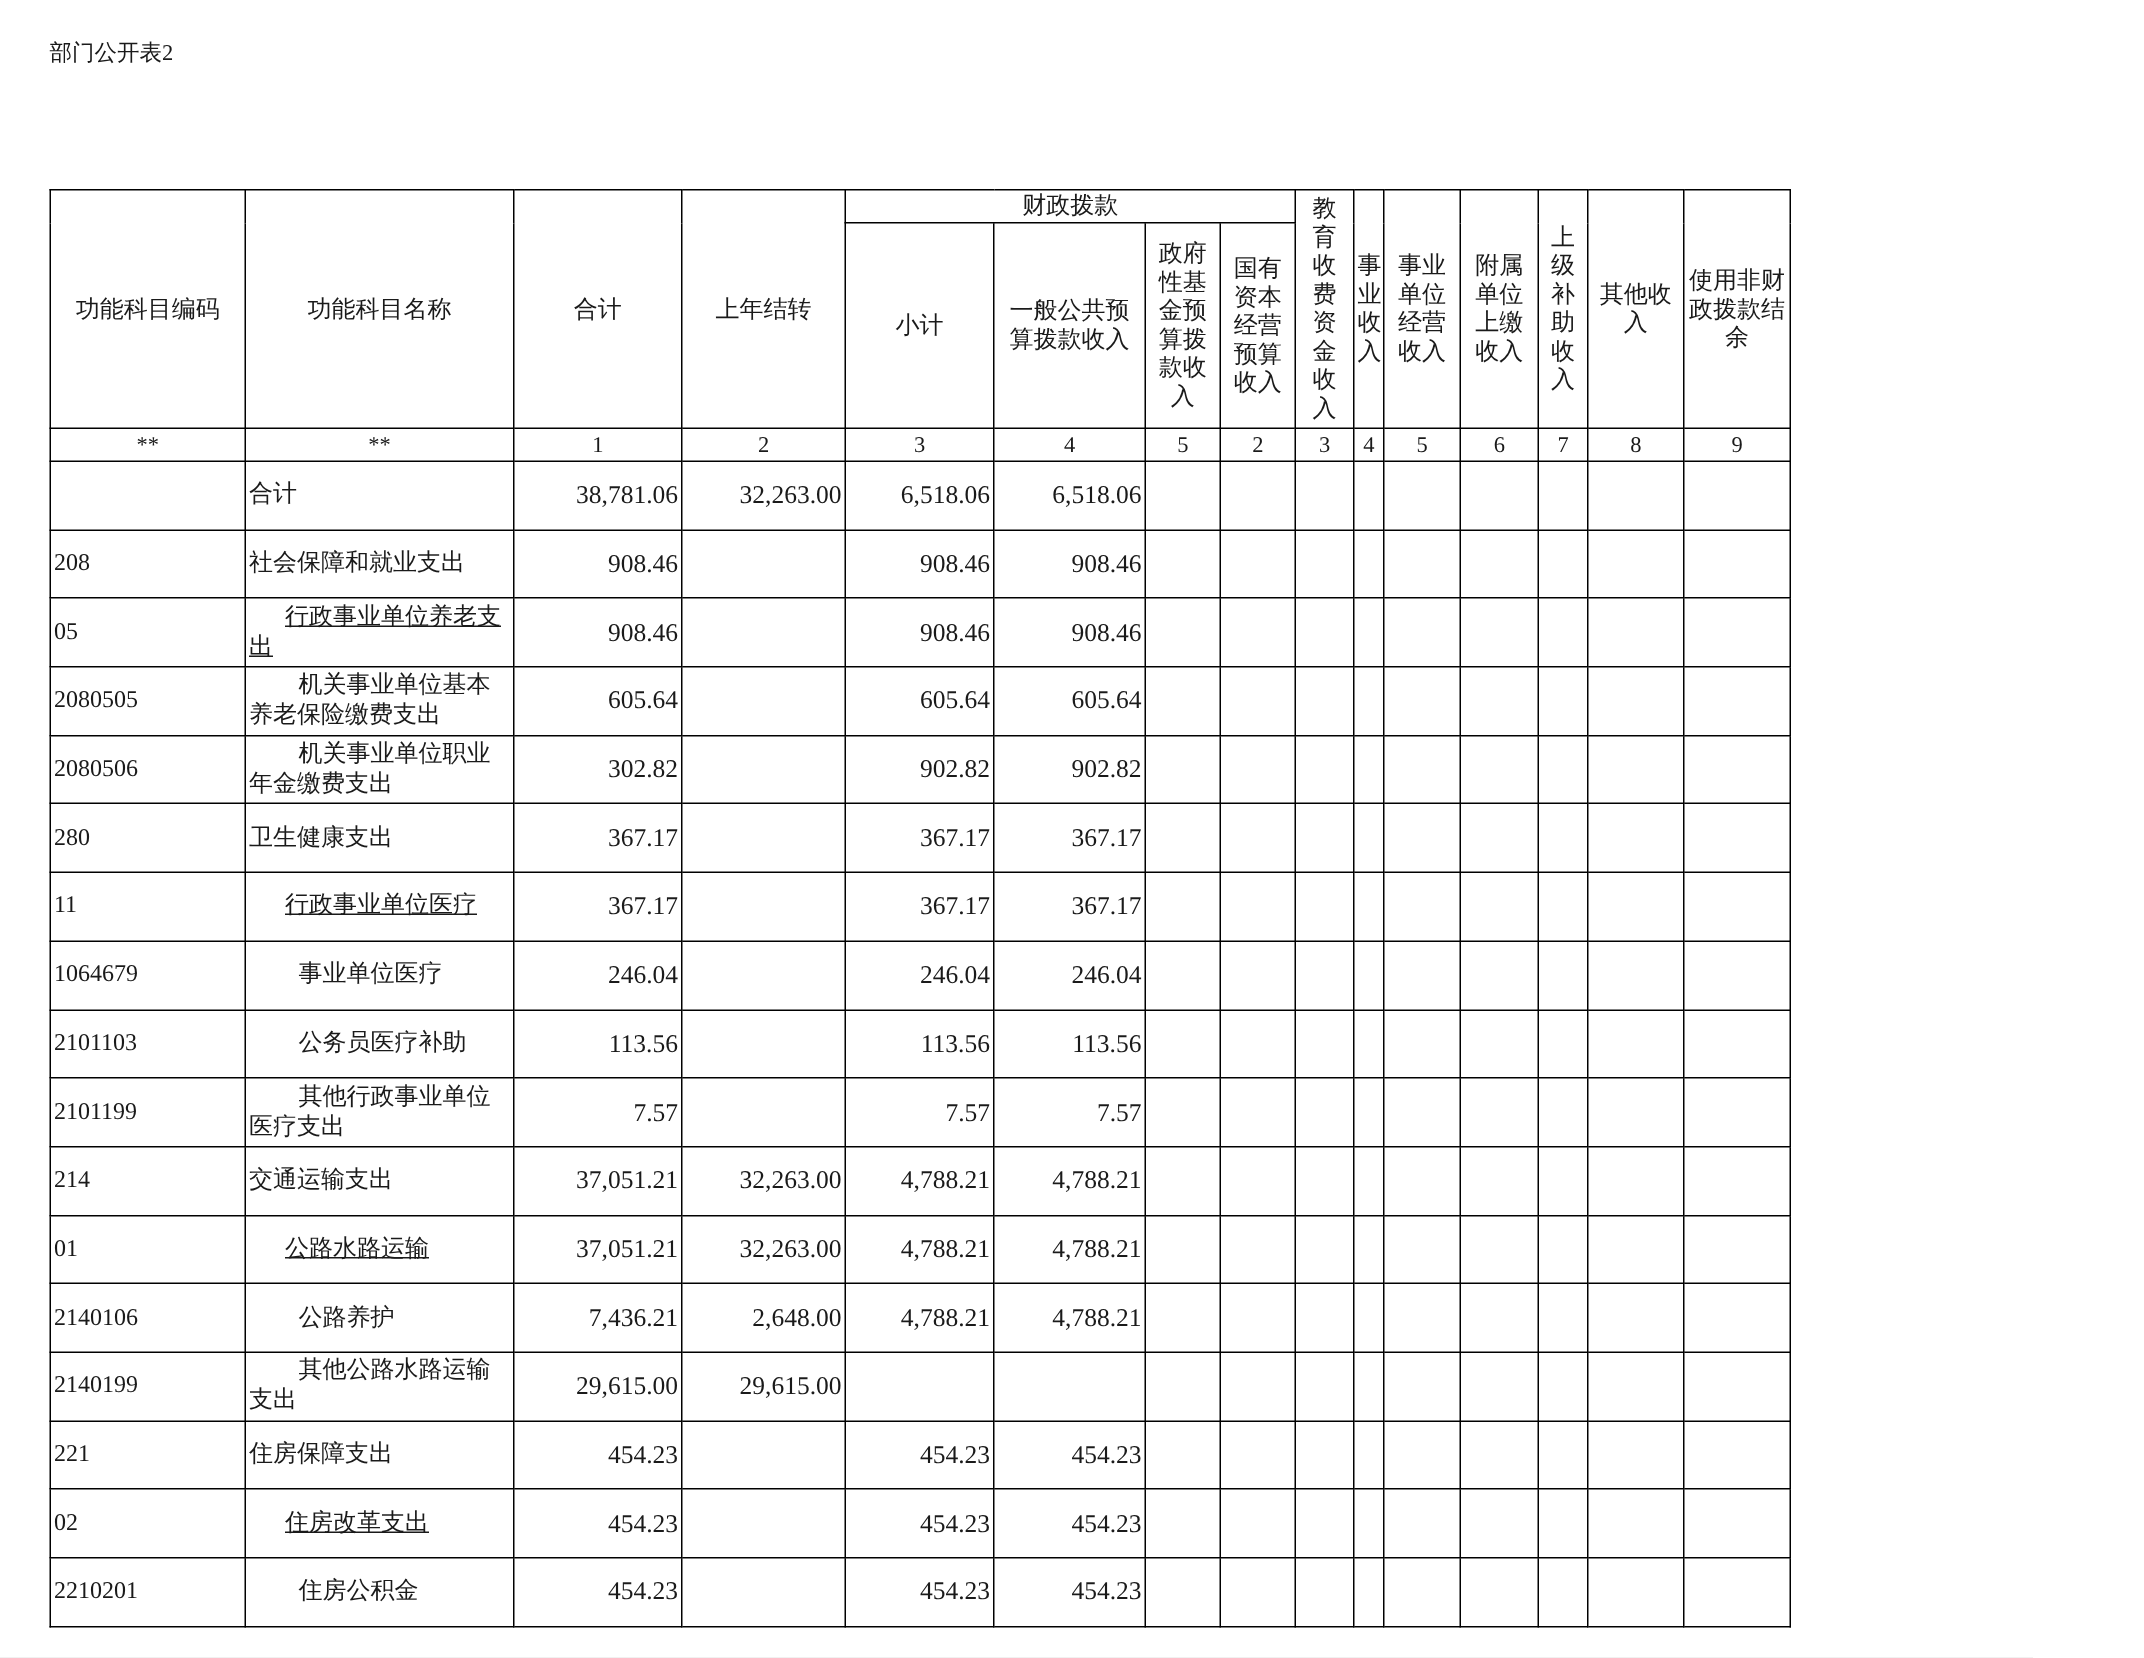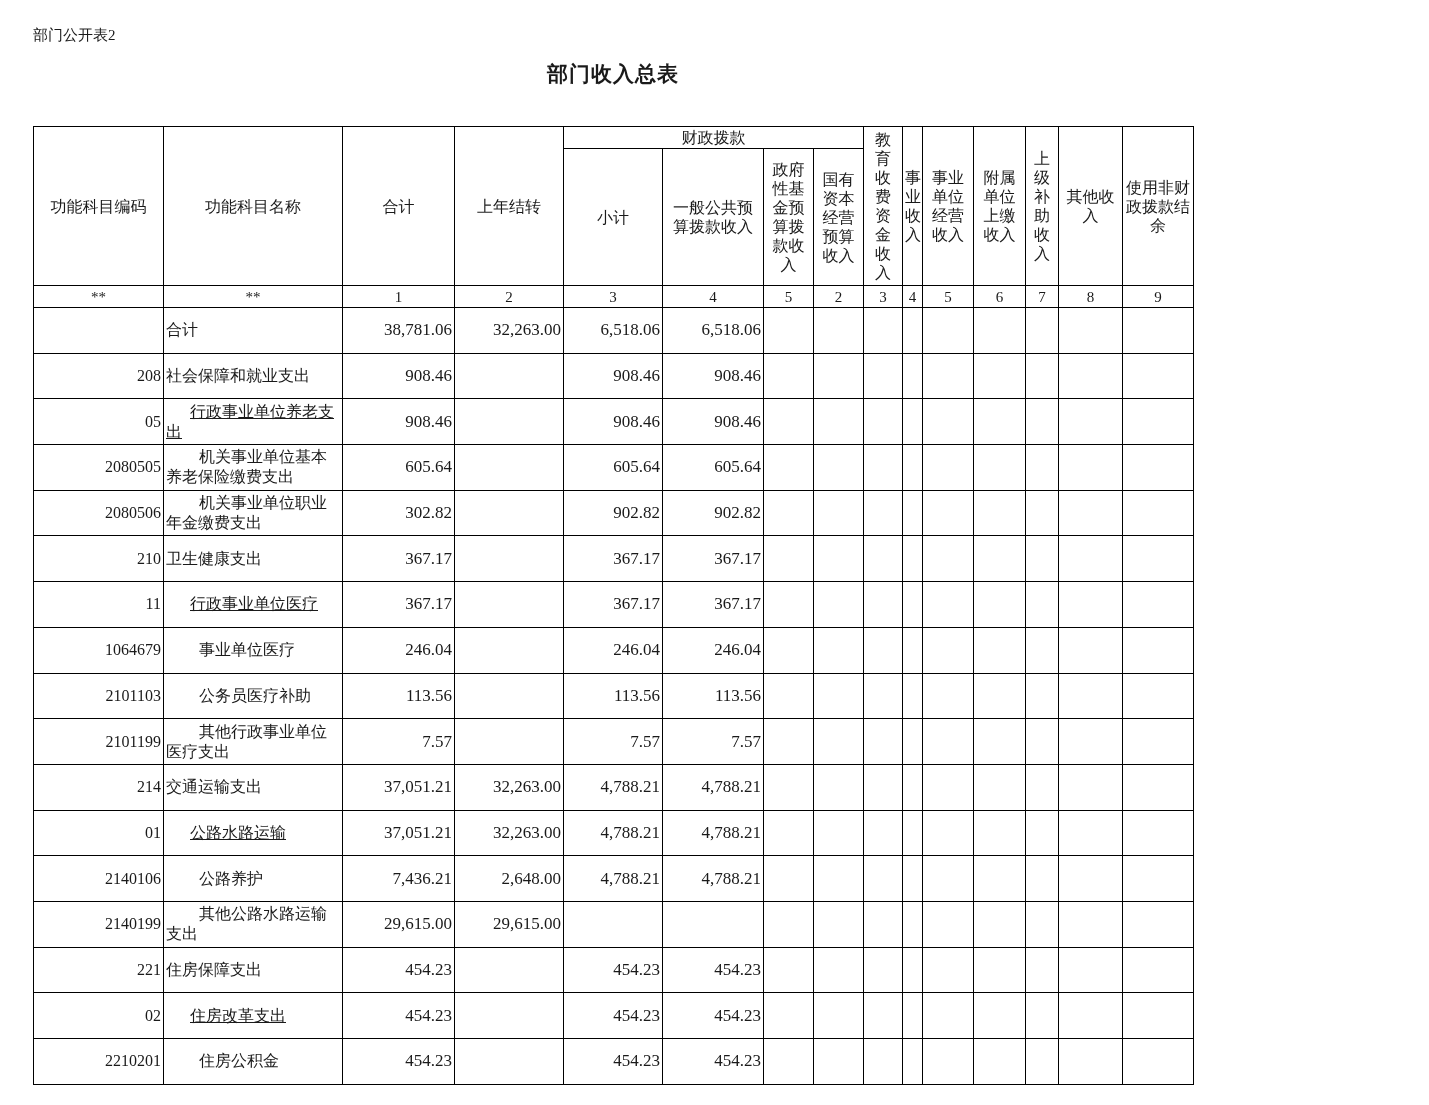--- a/index.html
+++ b/index.html
@@ -39,37 +39,36 @@
   }
   thead th{
     text-align:center;vertical-align:middle;
     font-size:16px;line-height:19px;
   }
   tr.h1 th{height:21px;font-family:Liberation Serif, serif;}
   tr.h2 th{height:136px;}
   tr.idx td{height:21px;text-align:center;font-size:15px;line-height:18px;}
   .pre{white-space:pre-line;}
   tbody td{height:44.7px;vertical-align:middle;font-size:17px;line-height:20px;}
-  td.code{text-align:right;font-size:16px;}
+  td.code{text-align:left;font-size:16px;}
   td.name{text-align:left;font-size:16px;word-break:break-all;}
   td.num{text-align:right;padding-right:6px;}
   .c1{padding-left:3px;}
   .c2{padding-left:19px;}
   .c3{padding-left:33px;}
   .n0,.n1{text-indent:0;}
   .n2{text-indent:24px;text-decoration:underline;}
   .n3{text-indent:33px;}
 </style>
 </head>
 <body>
 
 <div class="page">
 
   <div class="form-label">部门公开表2</div>
-  <div class="page-title">部门收入总表</div>
 
 
   <table class="income">
     <colgroup>
       <col style="width:130px">
         <col style="width:179px">
         <col style="width:112px">
       <col style="width:109px">
         <col style="width:99px">
         <col style="width:101px">
@@ -236,21 +235,21 @@
           <td class="num"></td>
           <td class="num"></td>
           <td class="num"></td>
           <td class="num"></td>
           <td class="num"></td>
           <td class="num"></td>
           <td class="num"></td>
           <td class="num"></td>
         </tr>
         <tr>
-          <td class="code c1">210</td>
+          <td class="code c1">280</td>
           <td class="name n1">卫生健康支出</td>
           <td class="num">367.17</td>
           <td class="num"></td>
           <td class="num">367.17</td>
           <td class="num">367.17</td>
           <td class="num"></td>
           <td class="num"></td>
           <td class="num"></td>
           <td class="num"></td>
           <td class="num"></td>

